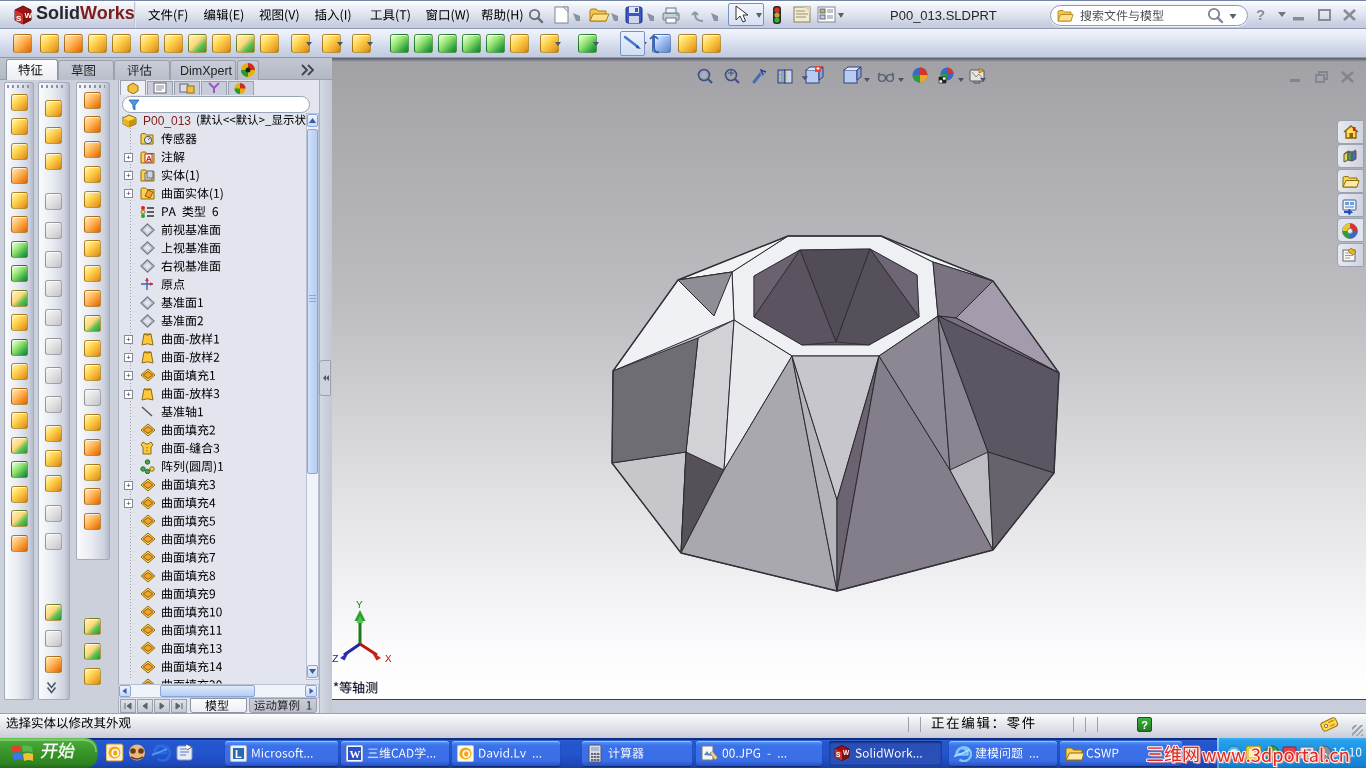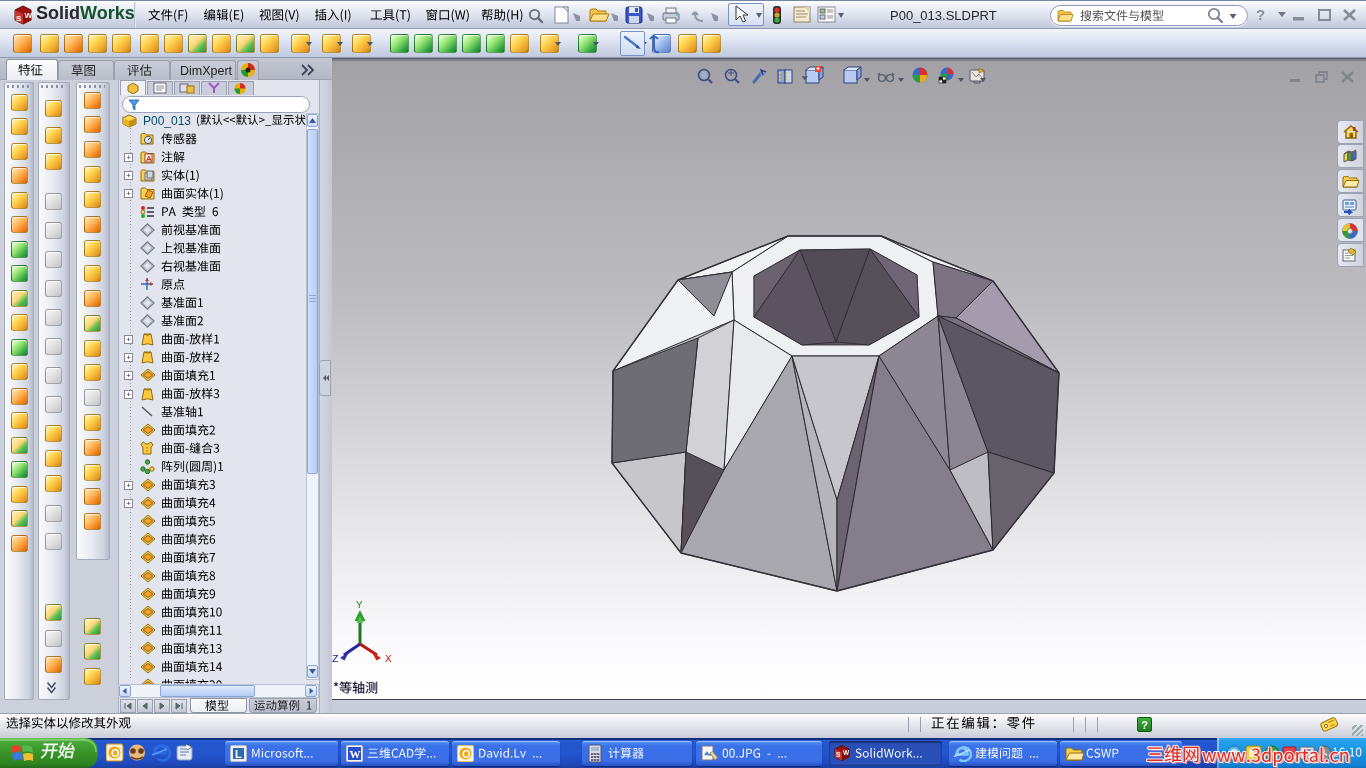--- a/index.html
+++ b/index.html
@@ -15,21 +15,21 @@
 </style></head><body>
 <div id="app">
     <div style="position:absolute;left:0;top:0;width:1366px;height:29px;background:linear-gradient(180deg,#fdfeff 0,#eef1f8 20%,#dde2ee 55%,#ccd2e2 80%,#c4cbdd);border-top:1px solid #7383a3;border-bottom:1px solid #8d99b4"></div>
     <svg class="ab" style="left:12px;top:5px" width="22" height="21" viewBox="0 0 22 21">
 <polygon points="3,5 11,1 19,5 19,15 11,19 3,15" fill="#a01212" stroke="#5d0a0a"></polygon>
 <polygon points="3,5 11,9 11,19 3,15" fill="#c8352c"></polygon>
 <polygon points="11,9 19,5 19,15 11,19" fill="#8c1010"></polygon>
 <text x="4" y="16" font-size="8" font-weight="bold" fill="#fff" font-family="Liberation Sans">S</text>
 <text x="12.5" y="13" font-size="8" font-weight="bold" fill="#fff" font-family="Liberation Sans">W</text>
     </svg>
-    <div style="position:absolute;left:36px;top:3px;width:120px;height:24px;font-size:18px;font-weight:bold;color:#26262c;letter-spacing:0">Solid<span style="color:#14532d;font-weight:bold">Works</span></div>
+    <div style="position:absolute;left:36px;top:3px;width:120px;height:24px;font-size:18px;font-weight:bold;color:#26262c;letter-spacing:0">Solid<span style="color:#7f1d1d;font-weight:bold">Works</span></div>
     <div style="position:absolute;left:134px;top:2px;width:2px;height:26px;background:linear-gradient(90deg,#aab3c6,#f5f7fb)"></div>
     <svg class="ab" style="left:527px;top:8px" width="17" height="16" viewBox="0 0 18 17">
 <circle cx="8" cy="7" r="5" fill="none" stroke="#6a6f7a" stroke-width="2"></circle>
 <line x1="11.5" y1="10.5" x2="16" y2="15" stroke="#6a6f7a" stroke-width="2.5" stroke-linecap="round"></line>
     </svg>
     <svg class="ab" style="left:553px;top:5px" width="300" height="21" viewBox="0 0 300 21">
 <g>
         <rect x="2" y="2" width="13" height="16" fill="#fff" stroke="#7d8699"></rect>
         <polygon points="15,2 15,7 10,2" fill="#cfd8e8" stroke="#7d8699" stroke-width=".7"></polygon>
       </g>
@@ -273,21 +273,21 @@
     <svg class="ab" style="left:128px;top:99px" width="12" height="12" viewBox="0 0 12 12">
       <path d="M1 1 h10 l-4 5 v5 l-2 -1.5 v-3.5 z" fill="#4d9ae8" stroke="#1c5fae" stroke-width=".8"></path>
     </svg>
     <div style="position:absolute;left:130px;top:128px;width:1px;height:552px;background-image:repeating-linear-gradient(180deg,#9aa0b0 0 1px,transparent 1px 3px)"></div>
     <svg class="ab" style="left:121px;top:113px" width="18" height="16" viewBox="0 0 18 16">
       <polygon points="2,5 8,2 15,5 15,11 8,14 2,11" fill="#ffd84e" stroke="#8a6c10"></polygon>
       <polygon points="2,5 8,8 8,14 2,11" fill="#e8b51e"></polygon>
       <polygon points="8,8 15,5 15,11 8,14" fill="#c89210"></polygon>
       <path d="M2 3 q-2 3 1 5" stroke="#9aa" fill="none"></path>
     </svg>
-    <div style="position:absolute;left:143px;top:114px;width:60px;height:13px;font-size:12px;color:#0c4a6e">P00_013</div>
+    <div style="position:absolute;left:143px;top:114px;width:60px;height:13px;font-size:12px;color:#7f1d1d">P00_013</div>
     <svg class="ab" style="left:140px;top:132px" width="15" height="14" viewBox="0 0 15 14">
       <path d="M1 12 L1 3 Q1 1.6 2.4 1.6 L5 1.6 L6.4 3 L13 3 L13 12 Z" fill="#ffd24e" stroke="#8a6c10"></path>
       <circle cx="8" cy="8" r="3.6" fill="#dfe8f2" stroke="#456"></circle>
       <path d="M8 8 L10 6" stroke="#456"></path>
     </svg>
     <div style="position:absolute;left:124px;top:153px;width:9px;height:9px;background:#fff;border:1px solid #889;font-size:8px;line-height:7px;text-align:center;color:#334">+</div>
     <svg class="ab" style="left:140px;top:150px" width="16" height="15" viewBox="0 0 16 15">
       <path d="M1 13 L1 3.5 Q1 2 2.5 2 L5.5 2 L7 3.5 L14 3.5 L14 13 Z" fill="#ffd24e" stroke="#8a6c10"></path>
       <rect x="5" y="4" width="7" height="8" fill="#fff" stroke="#a33"></rect>
       <text x="6" y="11" font-size="8" fill="#c22" font-family="Liberation Sans" font-weight="bold">A</text>

